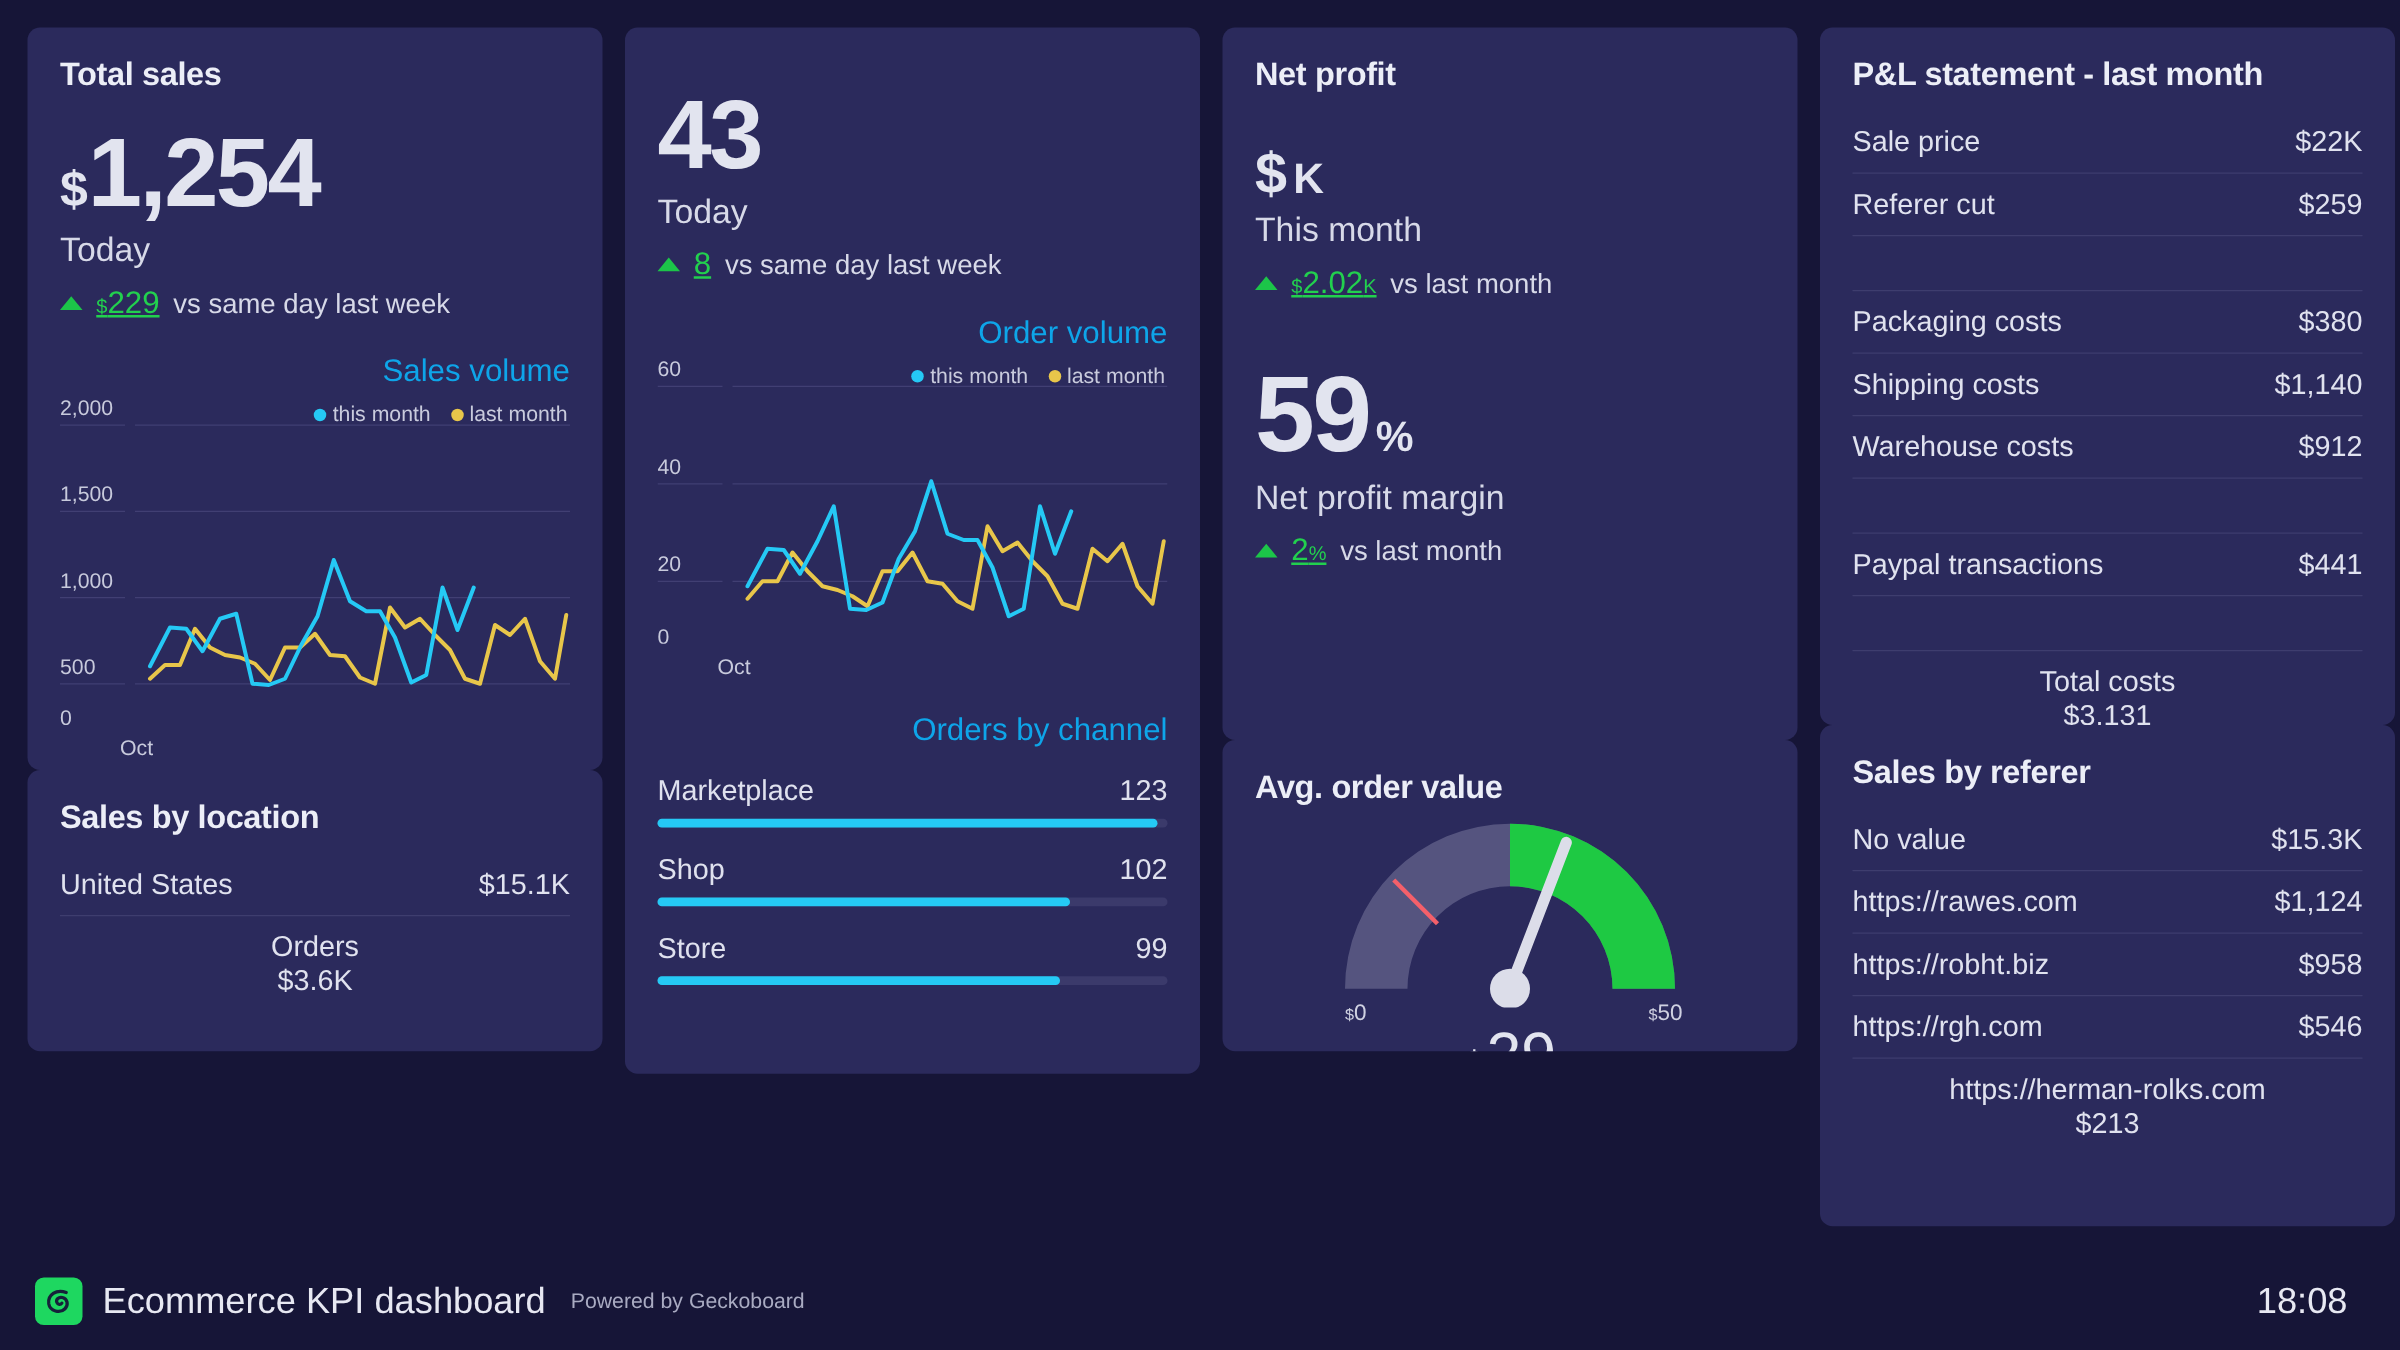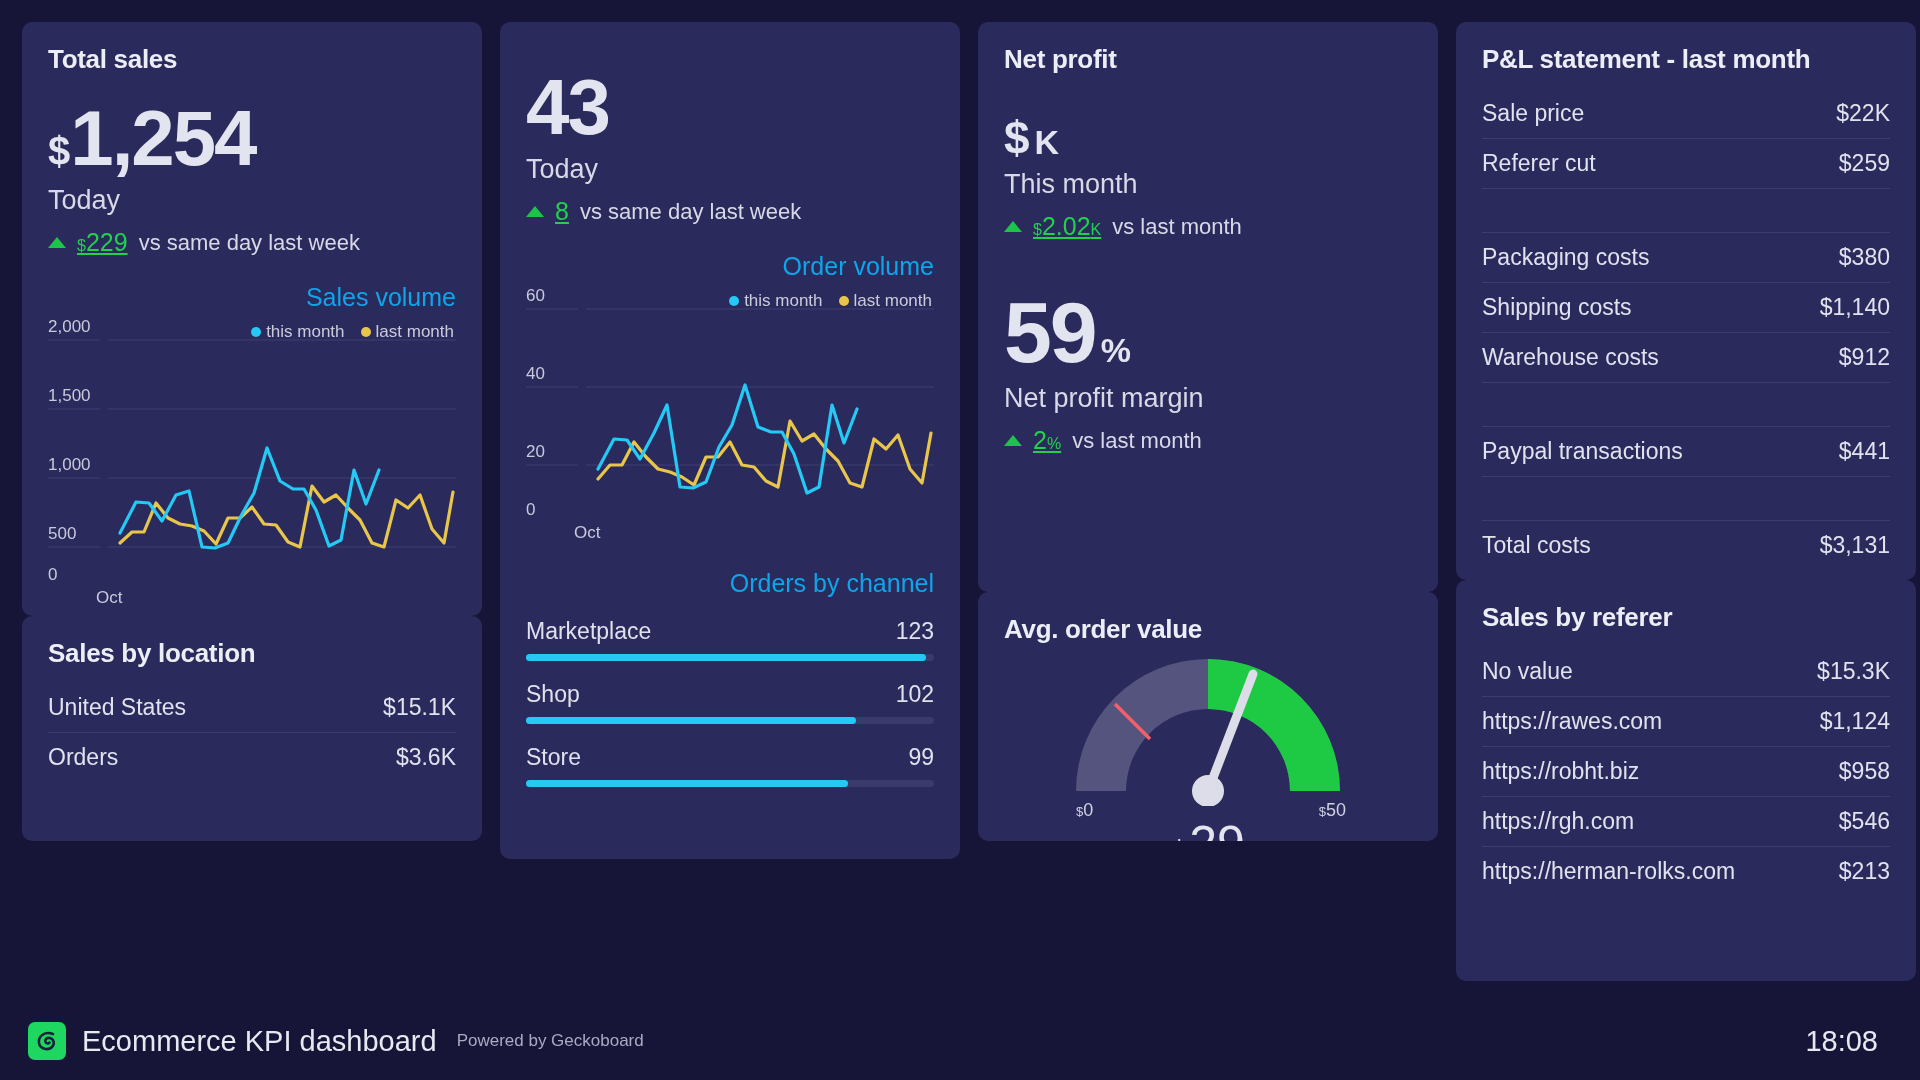--- a/index.html
+++ b/index.html
@@ -78,21 +78,21 @@
   .barfill { position: absolute; left: 0; top: 0; height: 7px; border-radius: 4px; background: #25c9f5; }
   
   .tbl { margin-top: 14px; }
   .trow {
     display: flex; justify-content: space-between; align-items: center;
     font-size: 23px; color: #e0e2ef;
     padding: 11px 0;
     border-bottom: 1px solid #3e3d6e;
   }
   .trow.blank { height: 44px; }
-  .trow.last { border-bottom: none; }
+  .trow.last { border-bottom: none; flex-direction: column; }
   .trow .v { font-variant-numeric: tabular-nums; text-align: center; }
   
   .gauge-wrap { display: flex; flex-direction: column; align-items: center; margin-top: 6px; }
   .gauge-val { font-size: 50px; font-weight: 400; color: #e2e4ef; display: flex; align-items: baseline; margin-top: -6px;}
   .gauge-val .cur { font-size: 29px; margin-right: 2px; }
   .gauge-ticks { display: flex; justify-content: space-between; width: 300px; font-size: 18px; color: #cfd1e1; margin-top: -6px; }
   .gauge-ticks .cur { font-size: 13px; }
   
   .footer {
     height: 78px; flex: 0 0 78px;

